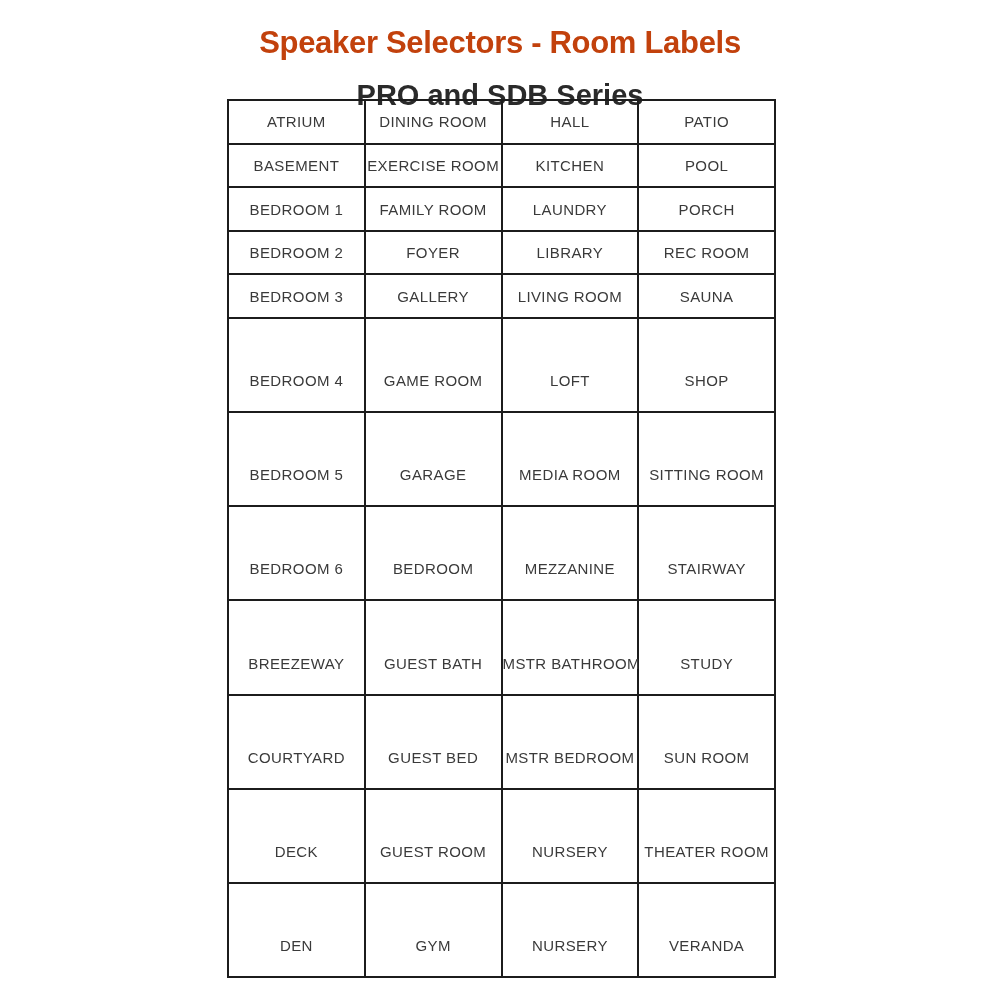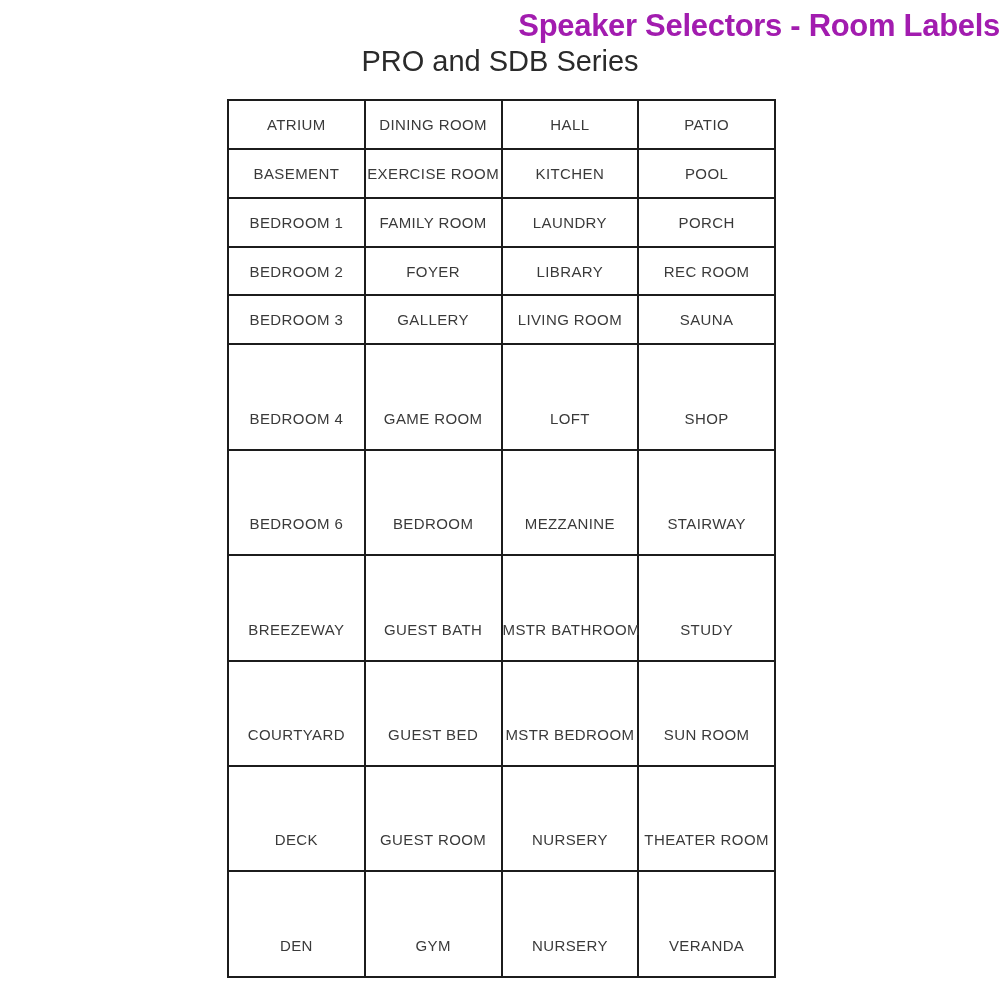--- a/index.html
+++ b/index.html
@@ -15,33 +15,32 @@
     overflow: hidden;
   }
   .header {
     position: absolute;
     top: 8px;
     left: 0;
     width: 1000px;
     text-align: center;
   }
   .title {
-    margin: 0;
+    margin: 17px;
     font-size: 31px;
     line-height: 36px;
     font-weight: 700;
-    color: #a21caf;
+    color: #c2410c;
     letter-spacing: -0.3px;
-    text-align: right;
   }
   .subtitle {
     margin: 0;
     font-size: 29px;
     line-height: 34px;
-    font-weight: 400;
+    font-weight: 700;
     color: #2a2a2a;
   }
   .labels-table {
     position: absolute;
     left: 227px;
     top: 99px;
     width: 549px;
     height: 879px;
     border-collapse: collapse;
     table-layout: fixed;
@@ -103,20 +102,26 @@
       <td>LIVING ROOM</td>
       <td>SAUNA</td>
     </tr>
     <tr class="bottom">
       <td>BEDROOM 4</td>
       <td>GAME ROOM</td>
       <td>LOFT</td>
       <td>SHOP</td>
     </tr>
     <tr class="bottom">
+      <td>BEDROOM 5</td>
+      <td>GARAGE</td>
+      <td>MEDIA ROOM</td>
+      <td>SITTING ROOM</td>
+    </tr>
+    <tr class="bottom">
       <td>BEDROOM 6</td>
       <td>BEDROOM</td>
       <td>MEZZANINE</td>
       <td>STAIRWAY</td>
     </tr>
     <tr class="bottom">
       <td>BREEZEWAY</td>
       <td>GUEST BATH</td>
       <td>MSTR BATHROOM</td>
       <td>STUDY</td>

